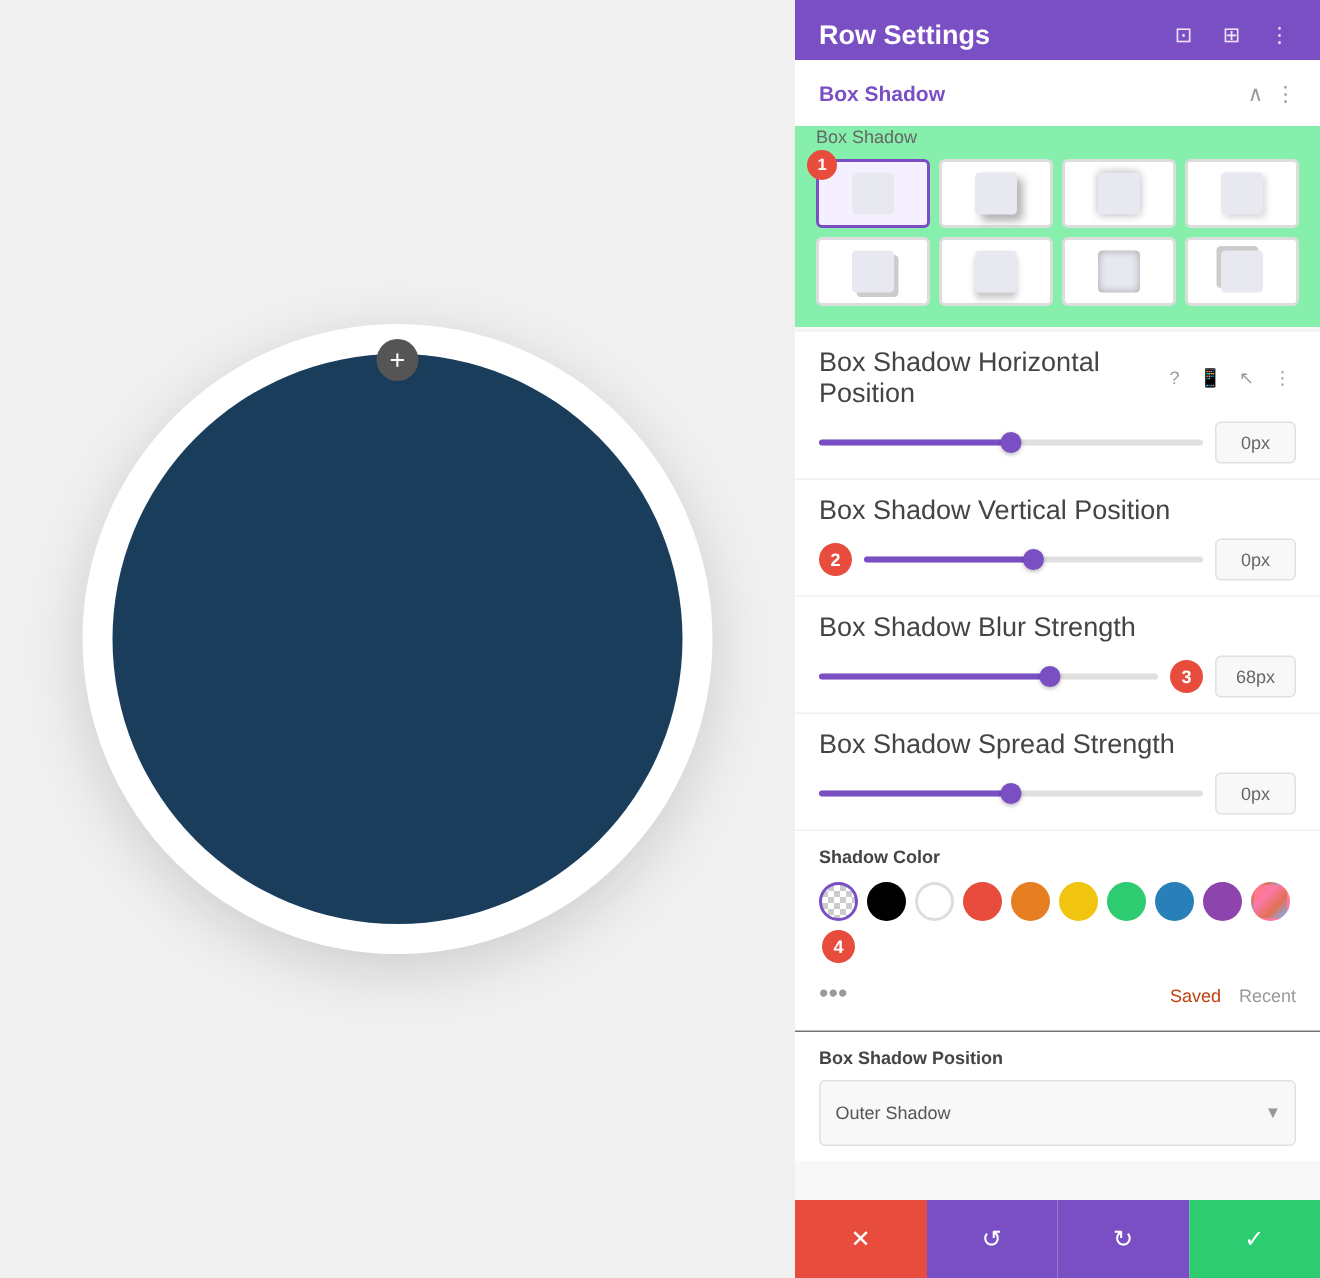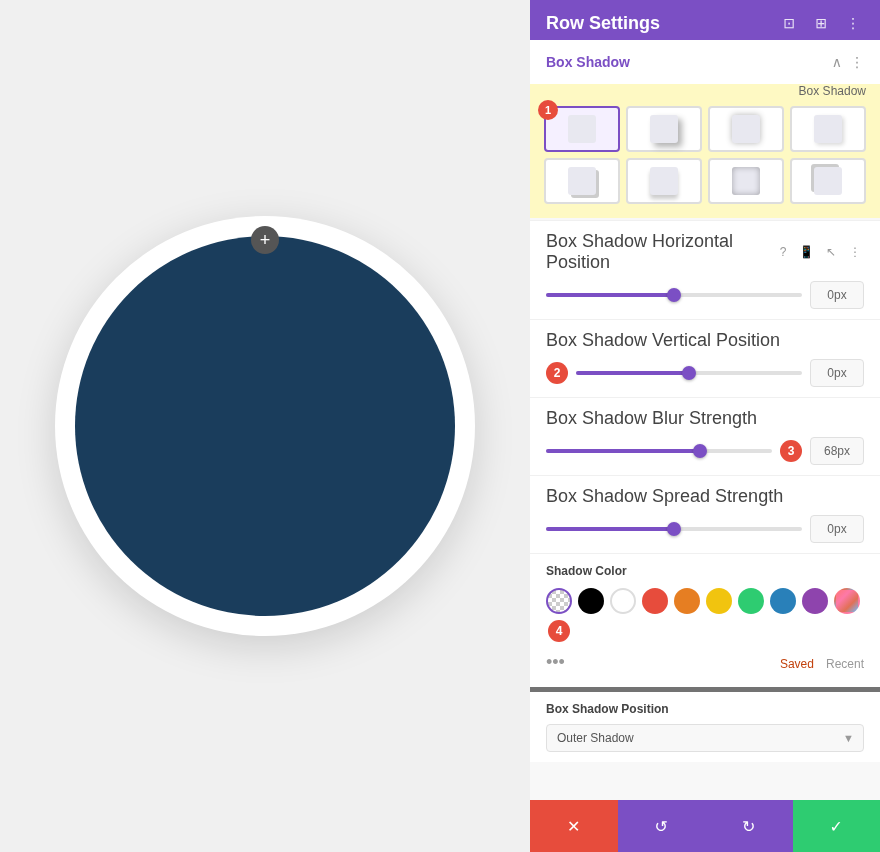--- a/index.html
+++ b/index.html
@@ -150,23 +150,22 @@
     .panel-content::-webkit-scrollbar {
       width: 6px;
     }
     .panel-content::-webkit-scrollbar-thumb {
       background: #ccc;
       border-radius: 3px;
     }
 
     
     .section {
-      background: #fef9c3;
+      background: #86efac;
       margin-bottom: 2px;
-      text-align: right;
     }
 
     .section-header {
       display: flex;
       align-items: center;
       justify-content: space-between;
       padding: 14px 16px;
       background: white;
     }
 
@@ -413,37 +412,37 @@
       font-size: 12px;
       color: #c2410c;
       cursor: pointer;
       font-weight: 500;
     }
 
     
     .select-row {
       padding: 10px 16px;
       background: white;
-      border-top: 5px solid #737373;
+      border-top: 1px solid #737373;
     }
 
     .select-label {
       font-size: 12px;
       font-weight: 600;
       color: #444;
       margin-bottom: 8px;
     }
 
     .select-wrapper {
       position: relative;
     }
 
     .select-wrapper select {
       width: 100%;
-      height: 28px;
+      height: 44px;
       border: 1px solid #e0e0e0;
       border-radius: 4px;
       background: #f8f8f8;
       padding: 0 10px;
       font-size: 12px;
       color: #555;
       appearance: none;
       -webkit-appearance: none;
       cursor: pointer;
     }

